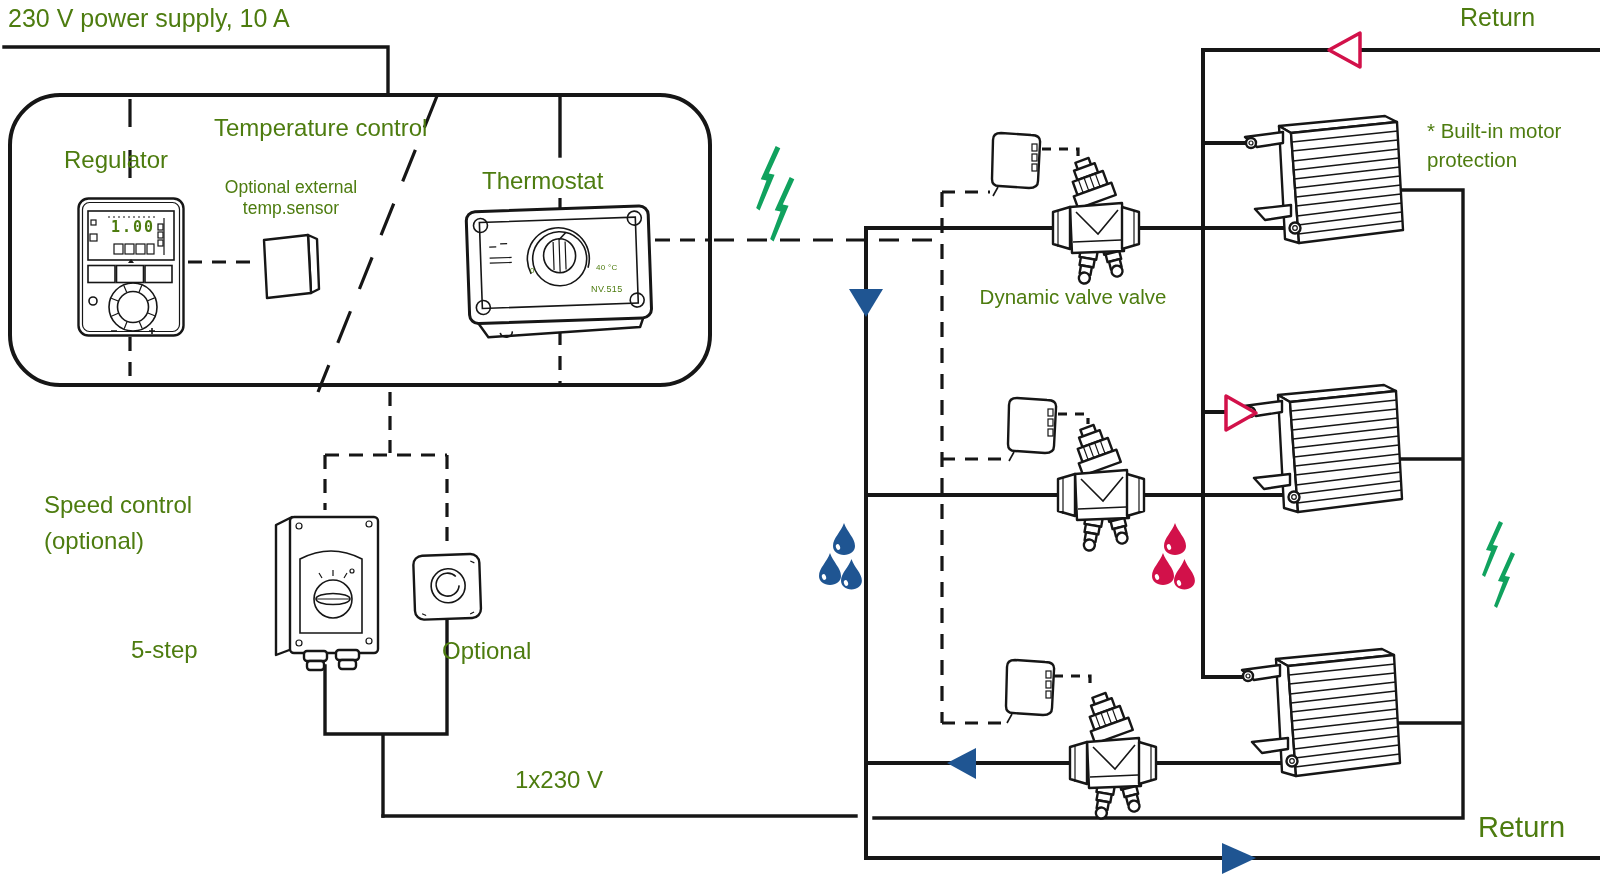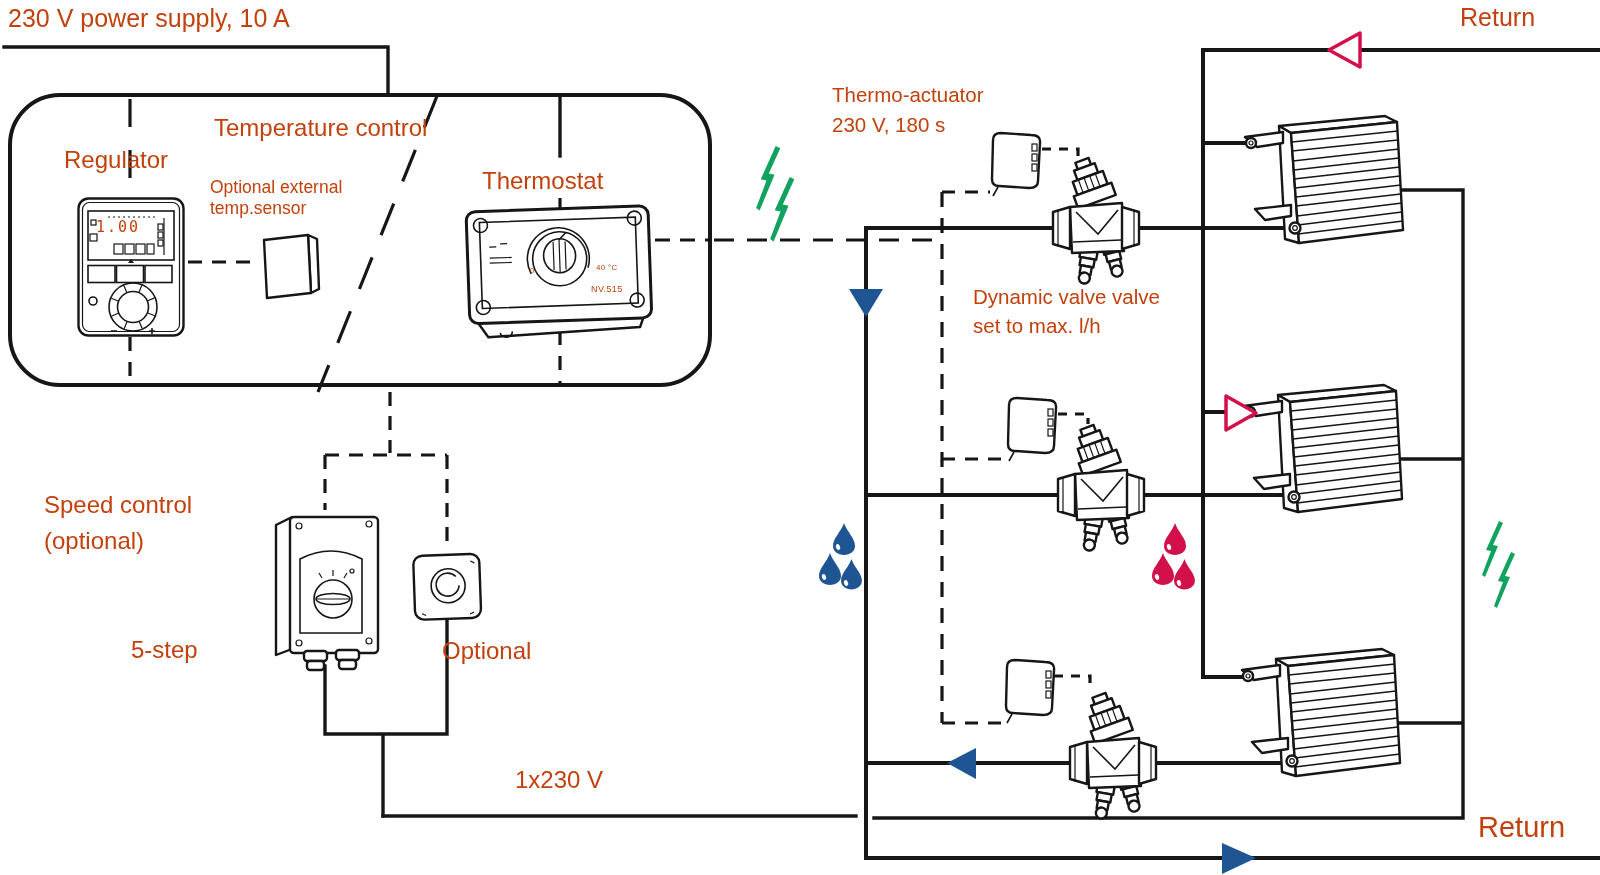--- a/index.html
+++ b/index.html
@@ -1,26 +1,26 @@
 <!DOCTYPE html>
 <html><head>
 <meta charset="utf-8">
 <style>
   html,body{margin:0;padding:0;background:#fff}
   .canvas{position:relative;width:1600px;height:875px;background:#ffffff;overflow:hidden;
           font-family:"Liberation Sans",sans-serif;color:#161616}
   .canvas svg{position:absolute;left:0;top:0}
-  .label{position:absolute;white-space:nowrap;color:#c2410c;line-height:1.18}
-  .c{text-align:left}
+  .label{position:absolute;white-space:nowrap;color:#4d7c0f;line-height:1.18}
+  .c{text-align:center}
   .fs24{font-size:24px}
   .fs20{font-size:20.5px}
   .fs17{font-size:17.5px}
   .tiny{font-size:8px;letter-spacing:.3px}
   .model{font-size:9px;letter-spacing:.4px}
-  .lcd{font-family:"DejaVu Sans Mono",monospace;font-weight:400;font-size:15px;letter-spacing:2px}
+  .lcd{font-family:"DejaVu Sans Mono",monospace;font-weight:700;font-size:15px;letter-spacing:2px}
   
   .pl{stroke:#161616;stroke-width:4;fill:none;stroke-linecap:square}
   .pl2{stroke:#161616;stroke-width:3.4;fill:none;stroke-linecap:square}
   .dl{stroke:#161616;stroke-width:3.2;fill:none;stroke-linecap:butt}
   .dev{fill:#ffffff;stroke:#161616;stroke-width:2.4;stroke-linejoin:round}
   .dev3{fill:#ffffff;stroke:#161616;stroke-width:3;stroke-linejoin:round}
   .ln{fill:none;stroke:#161616;stroke-width:1.6}
   .thin{fill:none;stroke:#161616;stroke-width:1.2}
   .boltf{fill:#10a25e;stroke:none}
   .dropR{fill:#d2114a}
@@ -253,27 +253,26 @@
 
 <div class="label fs24" style="left:8px;top:4px;font-size:25px">230 V power supply, 10 A</div>
 <div class="label fs24" style="left:1460px;top:3px;font-size:25px">Return</div>
 <div class="label fs24" style="left:214px;top:114px">Temperature control</div>
 <div class="label fs24" style="left:64px;top:146px">Regulator</div>
 <div class="label fs17 c" style="left:210px;top:177px;width:162px">
   <div>Optional external</div>
   <div>temp.sensor</div>
 </div>
 <div class="label fs24" style="left:482px;top:167px">Thermostat</div>
-<div class="label fs20" style="left:832px;top:80px;line-height:1.45">
-  <div>Thermo-actuator</div>
-  <div>230 V, 180 s</div>
-</div>
 <div class="label fs20 c" style="left:973px;top:283px;width:200px;line-height:1.4">
   <div>Dynamic valve valve</div>
-  <div>set to max. l/h</div>
+</div>
+<div class="label fs20" style="left:1427px;top:116px;line-height:1.42">
+  <div>* Built-in motor</div>
+  <div>protection</div>
 </div>
 <div class="label fs24" style="left:44px;top:487px;line-height:1.48">
   <div>Speed control</div>
   <div>(optional)</div>
 </div>
 <div class="label fs24" style="left:131px;top:636px">5-step</div>
 <div class="label fs24" style="left:442px;top:637px">Optional</div>
 <div class="label fs24" style="left:515px;top:766px">1x230 V</div>
 <div class="label fs24" style="left:1478px;top:810px;font-size:29px">Return</div>
 

